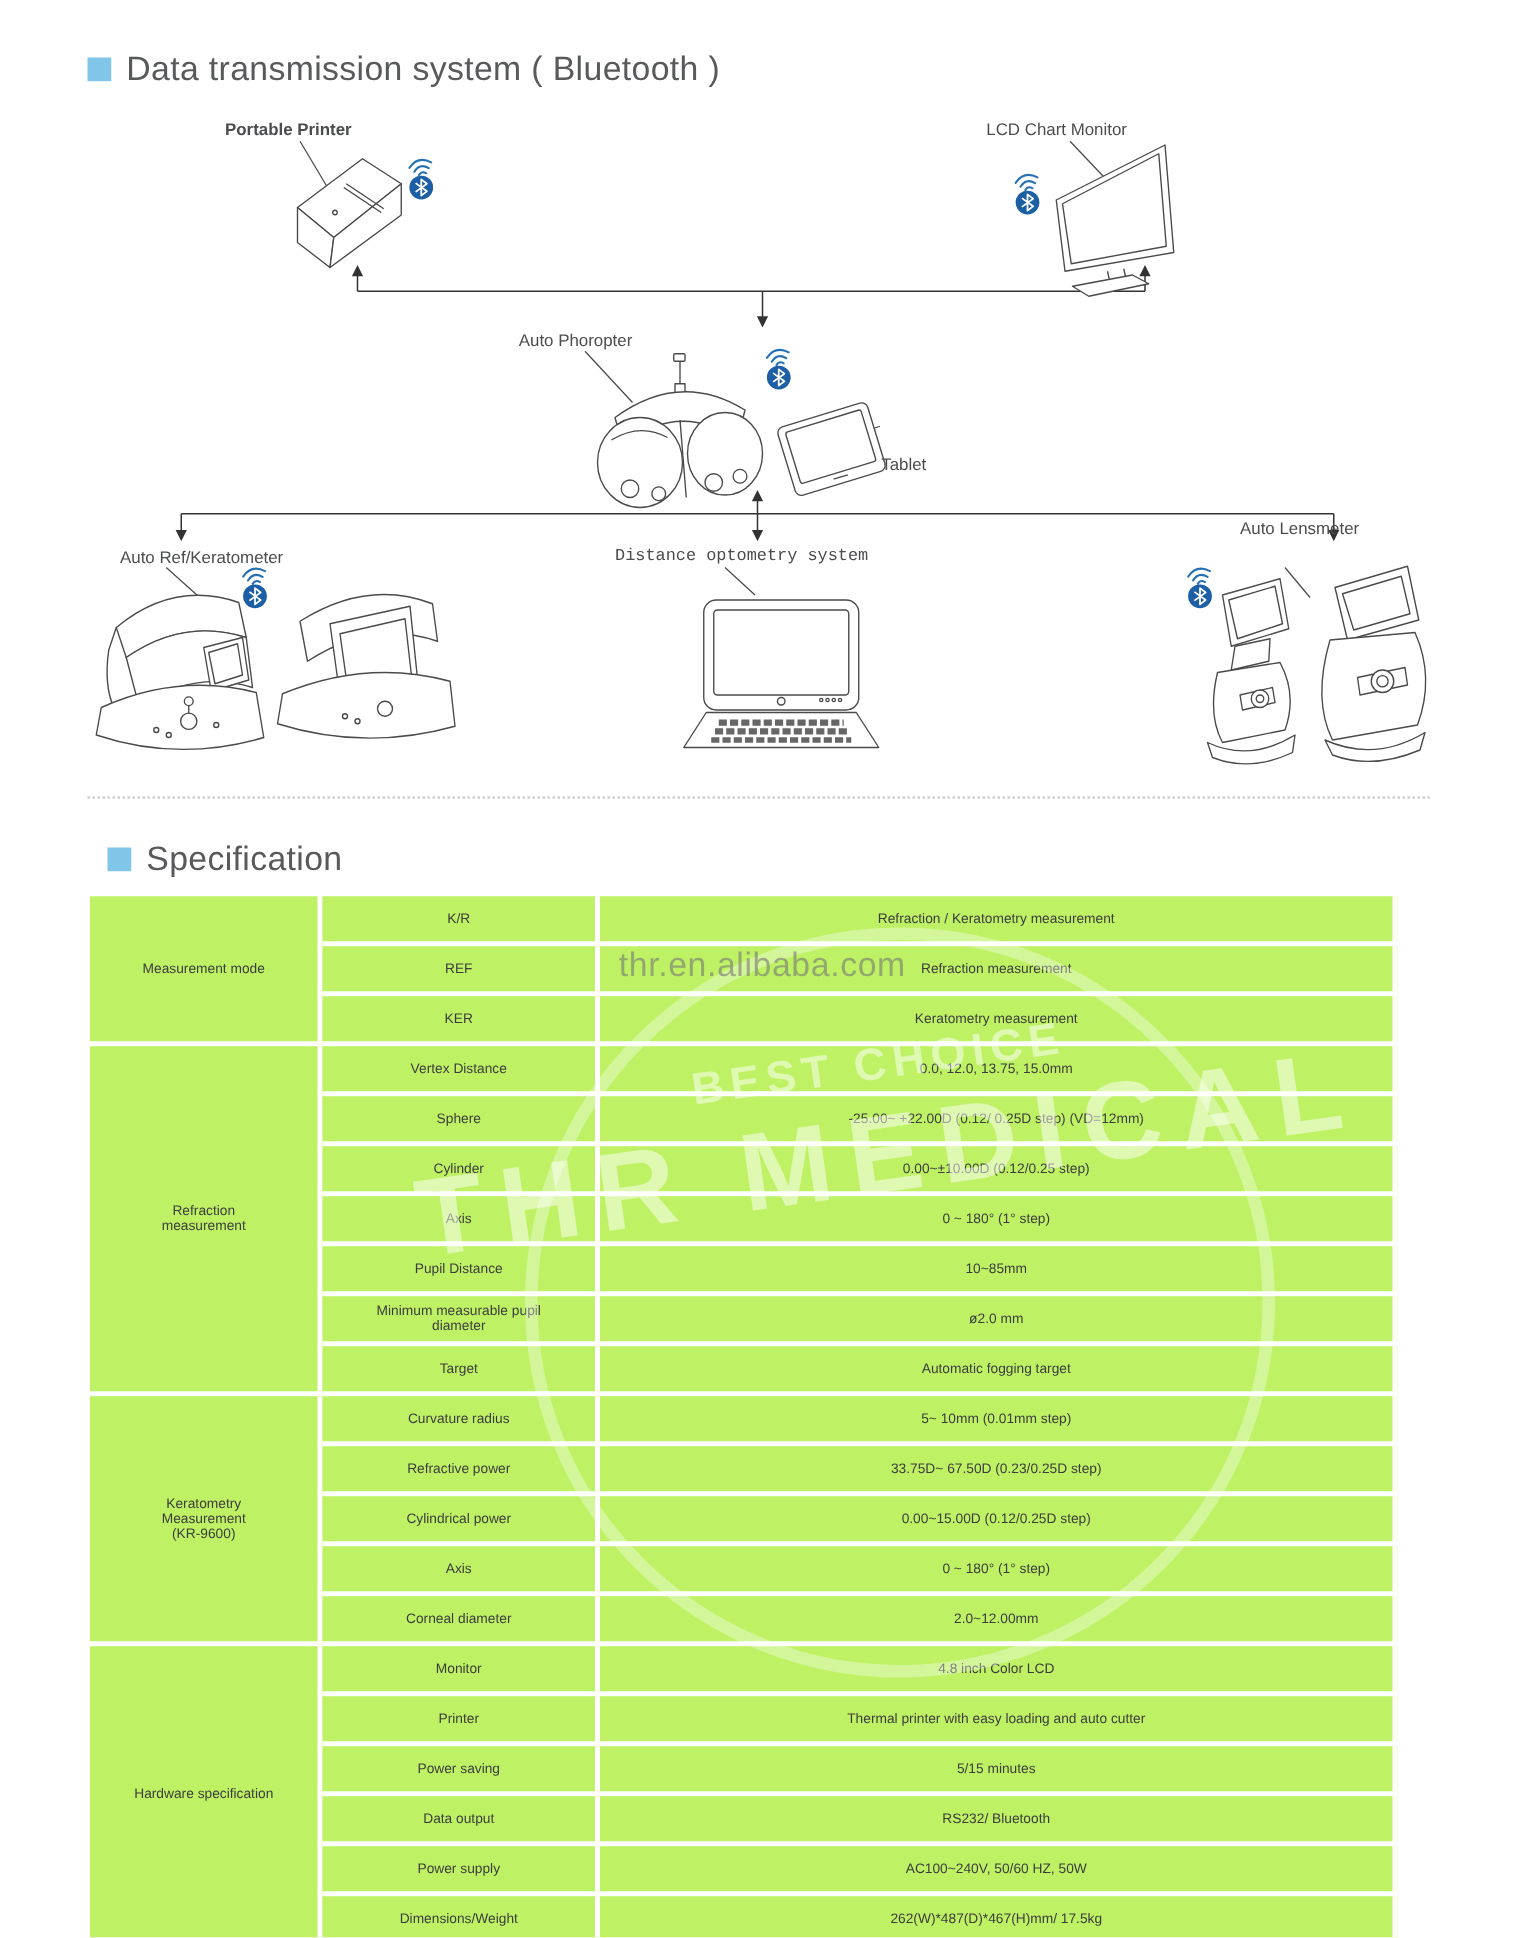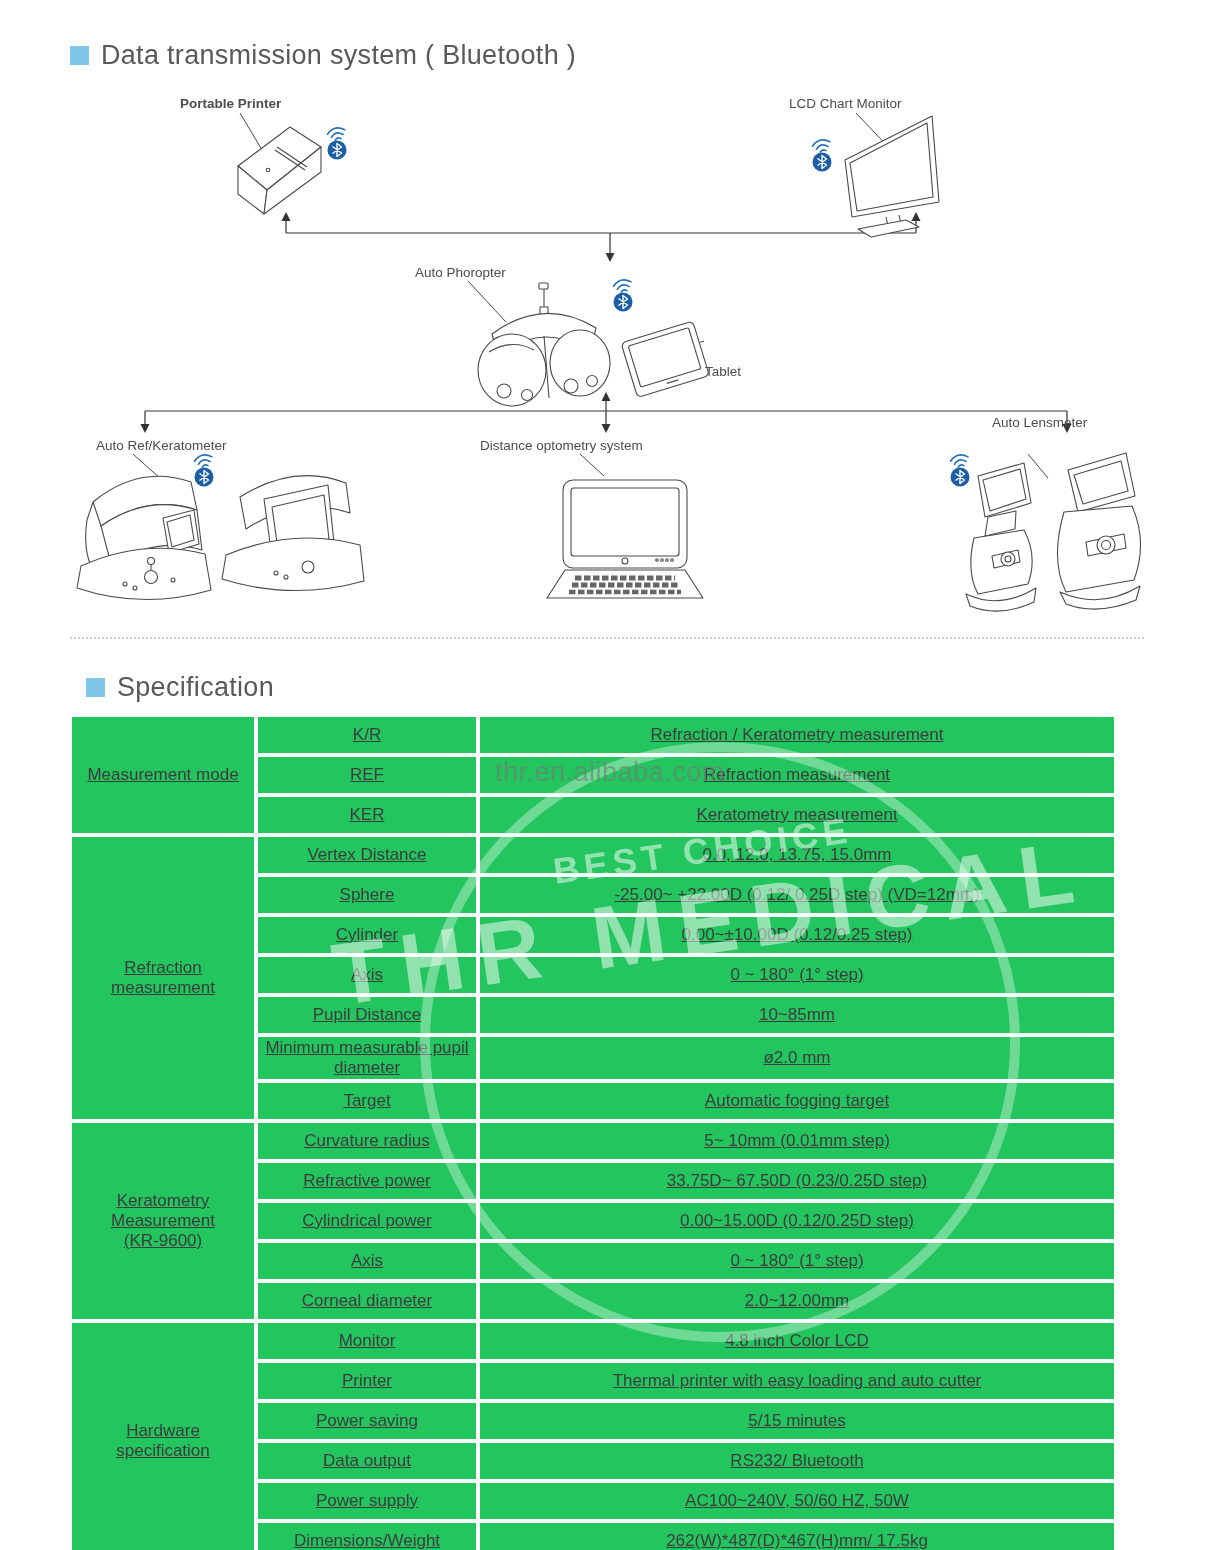--- a/index.html
+++ b/index.html
@@ -13,22 +13,22 @@
   .heading .htext{font-size:27px;color:#58595b;letter-spacing:.3px;}
   
   .diagram-svg{position:absolute;left:0;top:0;}
   .dlabel{position:absolute;font-size:13.5px;color:#4b4c4e;white-space:nowrap;}
   .bt{position:absolute;width:28px;height:38px;}
   
   .dotted-sep{position:absolute;left:70px;top:637px;width:1074px;border-top:2px dotted #cfcfcf;height:0;}
   
   .spec-table{position:absolute;left:72px;top:717px;width:1046px;border-collapse:separate;border-spacing:0;table-layout:fixed;z-index:1;}
   .spec-table td{
-    background:#22c55e;border-right:4px solid #fff;border-bottom:4px solid #fff;
-    text-align:center;vertical-align:middle;font-size:17px;color:#3c3c3e;height:34px;padding:1px 6px;text-decoration:underline;
+    background:#bef264;border-right:4px solid #fff;border-bottom:4px solid #fff;
+    text-align:center;vertical-align:middle;font-size:11px;color:#3c3c3e;height:34px;padding:1px 6px;
   }
   .spec-table td.pre{white-space:pre-line;}
   
   .wm{position:absolute;z-index:3;pointer-events:none;}
   .wm-site{left:495px;top:757px;font-size:27px;color:#777;opacity:.6;letter-spacing:.5px;}
   .wm-tag{left:552px;top:830px;font-size:36px;font-weight:700;letter-spacing:5px;color:rgba(255,255,255,.5);transform:rotate(-8deg);}
   .wm-brand{left:330px;top:872px;font-size:88px;font-weight:700;letter-spacing:14px;color:rgba(255,255,255,.5);transform:rotate(-8deg);white-space:nowrap;}
   .wm-circle{left:420px;top:742px;width:580px;height:580px;border:10px solid rgba(255,255,255,.35);border-radius:50%;}
 </style>
 </head>
@@ -194,21 +194,21 @@
     </svg>
   <svg class="bt" style="left:946px;top:450px;" viewBox="0 0 28 38">
       <use href="#bt-icon"></use>
     </svg>
 
   <div class="dlabel" style="left:180px;top:96px;font-weight:bold;">Portable Printer</div>
   <div class="dlabel" style="left:789px;top:96px;">LCD Chart Monitor</div>
   <div class="dlabel" style="left:415px;top:265px;">Auto Phoropter</div>
   <div class="dlabel" style="left:705px;top:326px;margin-top:38px;">Tablet</div>
   <div class="dlabel" style="left:96px;top:438px;">Auto Ref/Keratometer</div>
-  <div class="dlabel" style="left:480px;top:438px;">Distance optometry system</div>
+  <div class="dlabel" style="left:492px;top:438px;font-family:Liberation Mono, monospace;">Distance optometry system</div>
   <div class="dlabel" style="left:992px;top:415px;">Auto Lensmeter</div>
 
   <div class="dotted-sep"></div>
 
   <div class="heading" style="left:86px;top:672px;">
     <span class="bullet"></span>
     <span class="htext">Specification</span>
   </div>
 
   <table class="spec-table">

